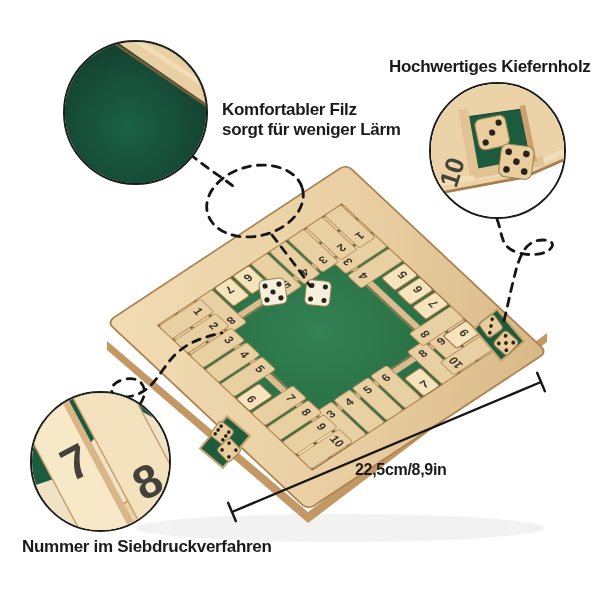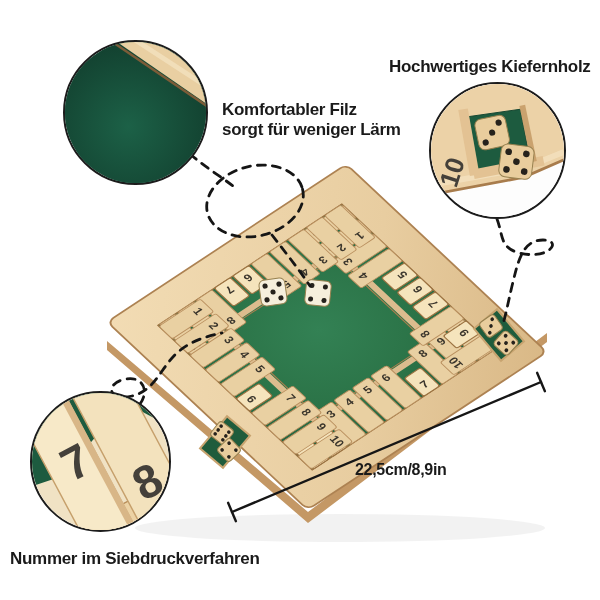--- a/index.html
+++ b/index.html
@@ -344,15 +344,15 @@
         <rect x="76" y="-20" width="56" height="210" rx="3" fill="#f3e2bd" stroke="#c6a06c" stroke-width="1.5"></rect>
         <text class="callout-num" x="34" y="76" font-size="48">7</text>
         <text class="callout-num" x="90" y="128" font-size="48">8</text>
       </g>
     </svg>
   </div>
 
   <div class="label" id="label-felt" style="left:222px;top:100px;">Komfortabler Filz
 sorgt für weniger Lärm</div>
   <div class="label" id="label-material" style="left:389px;top:57px;">Hochwertiges Kiefernholz</div>
-  <div class="label" id="label-numbers" style="left:10px;top:537px;margin-top:12px;">Nummer im Siebdruckverfahren</div>
+  <div class="label" id="label-numbers" style="left:22px;top:537px;">Nummer im Siebdruckverfahren</div>
   <div class="label" id="label-dimension" style="left:355px;top:460px;">22,5cm/8,9in</div>
 </div>
 
 </body></html>

